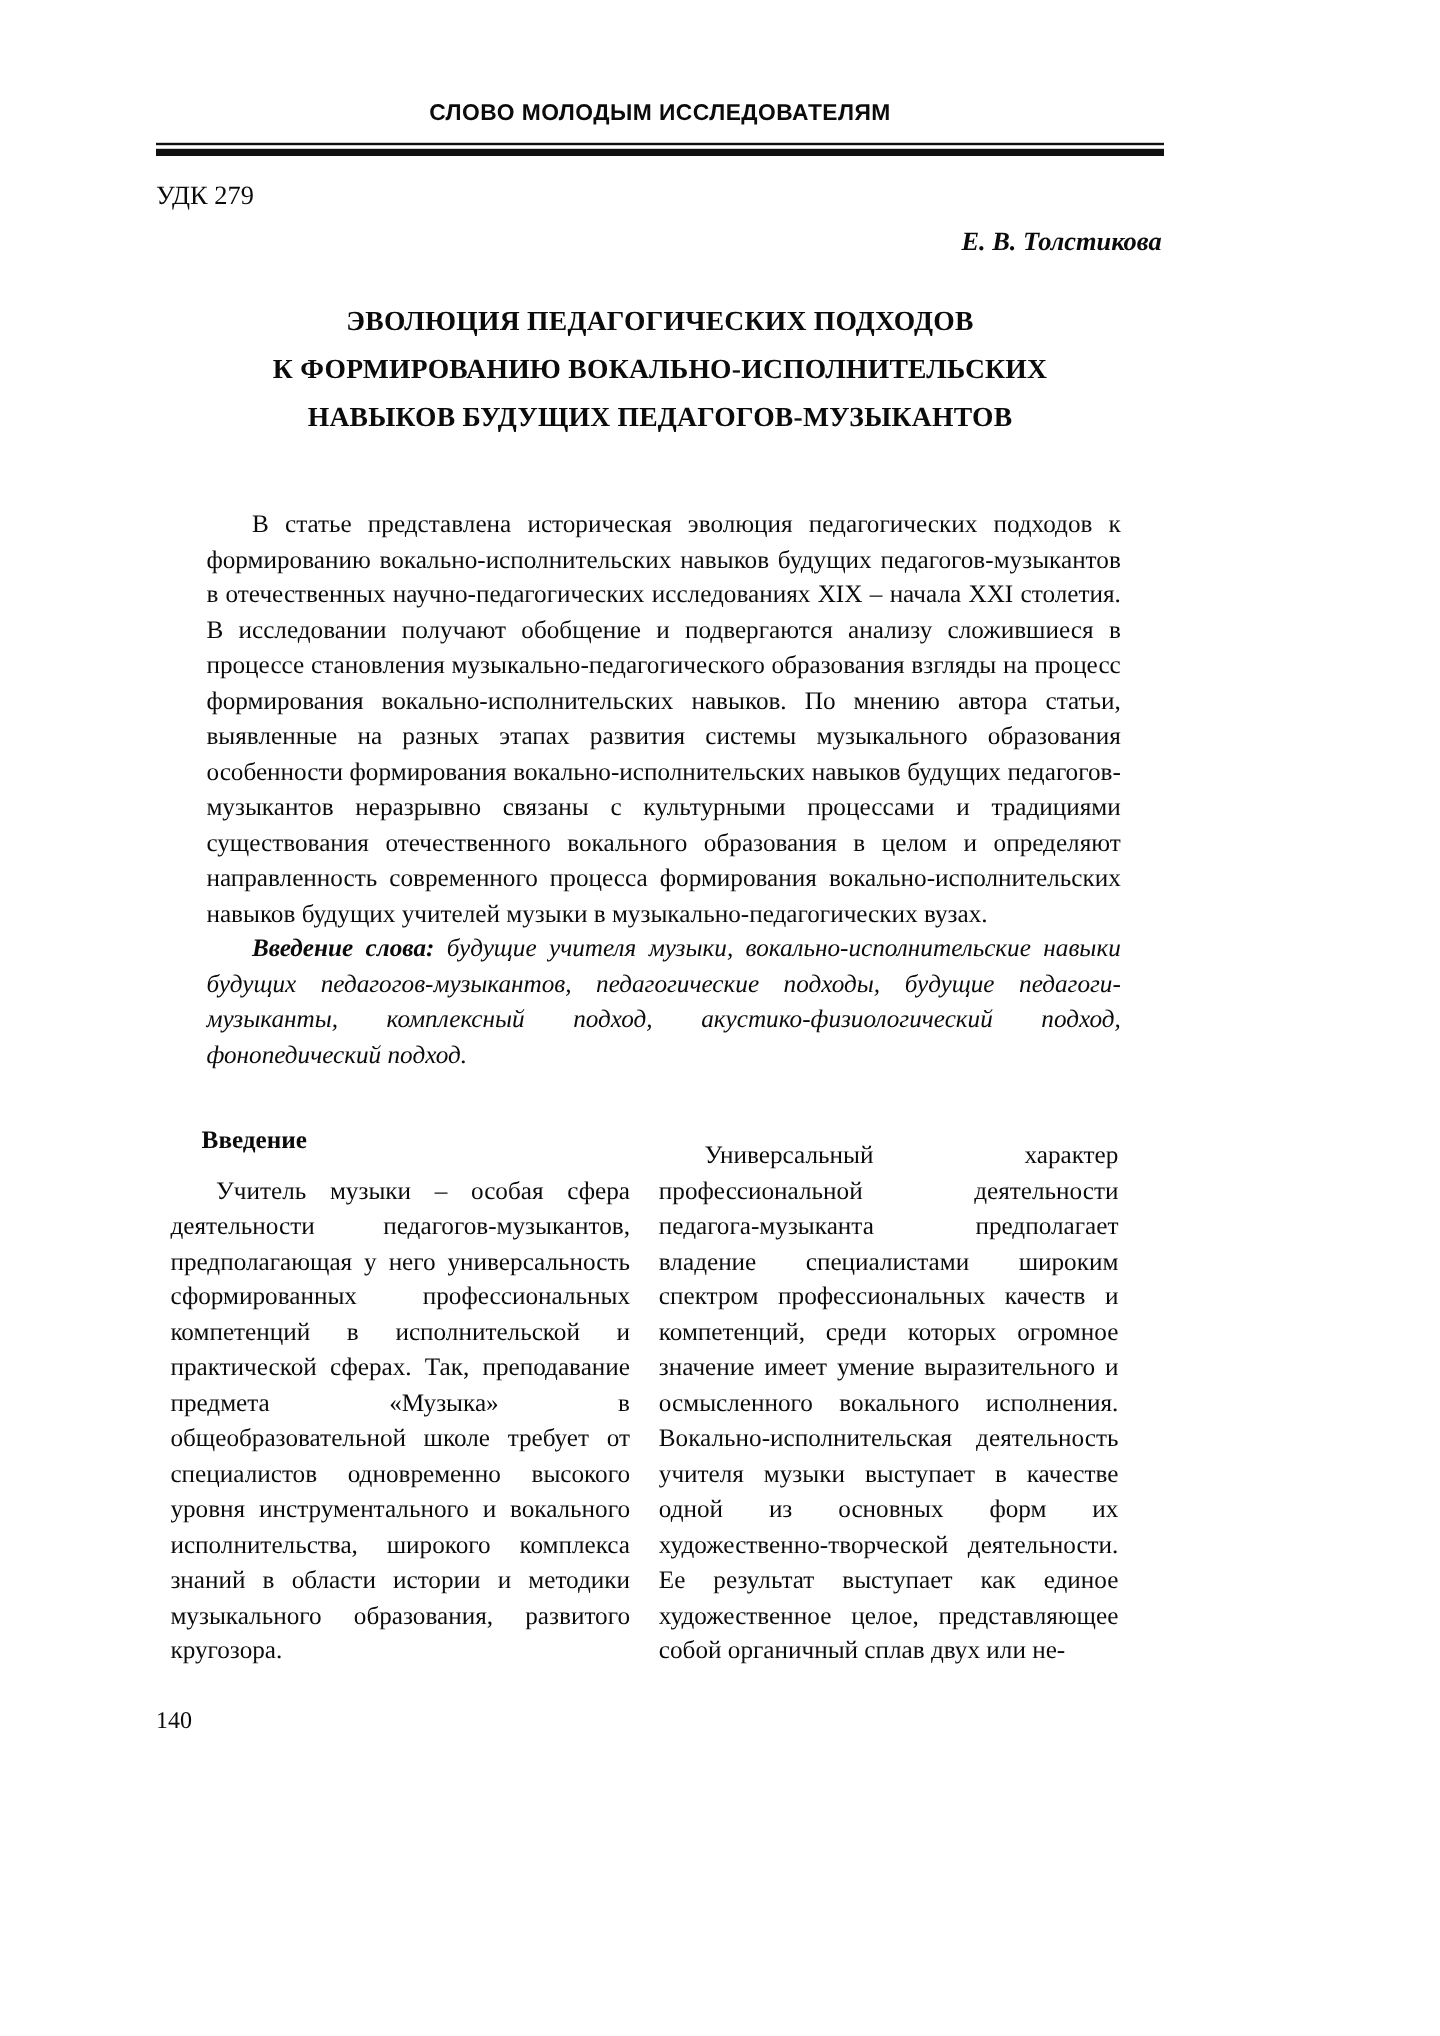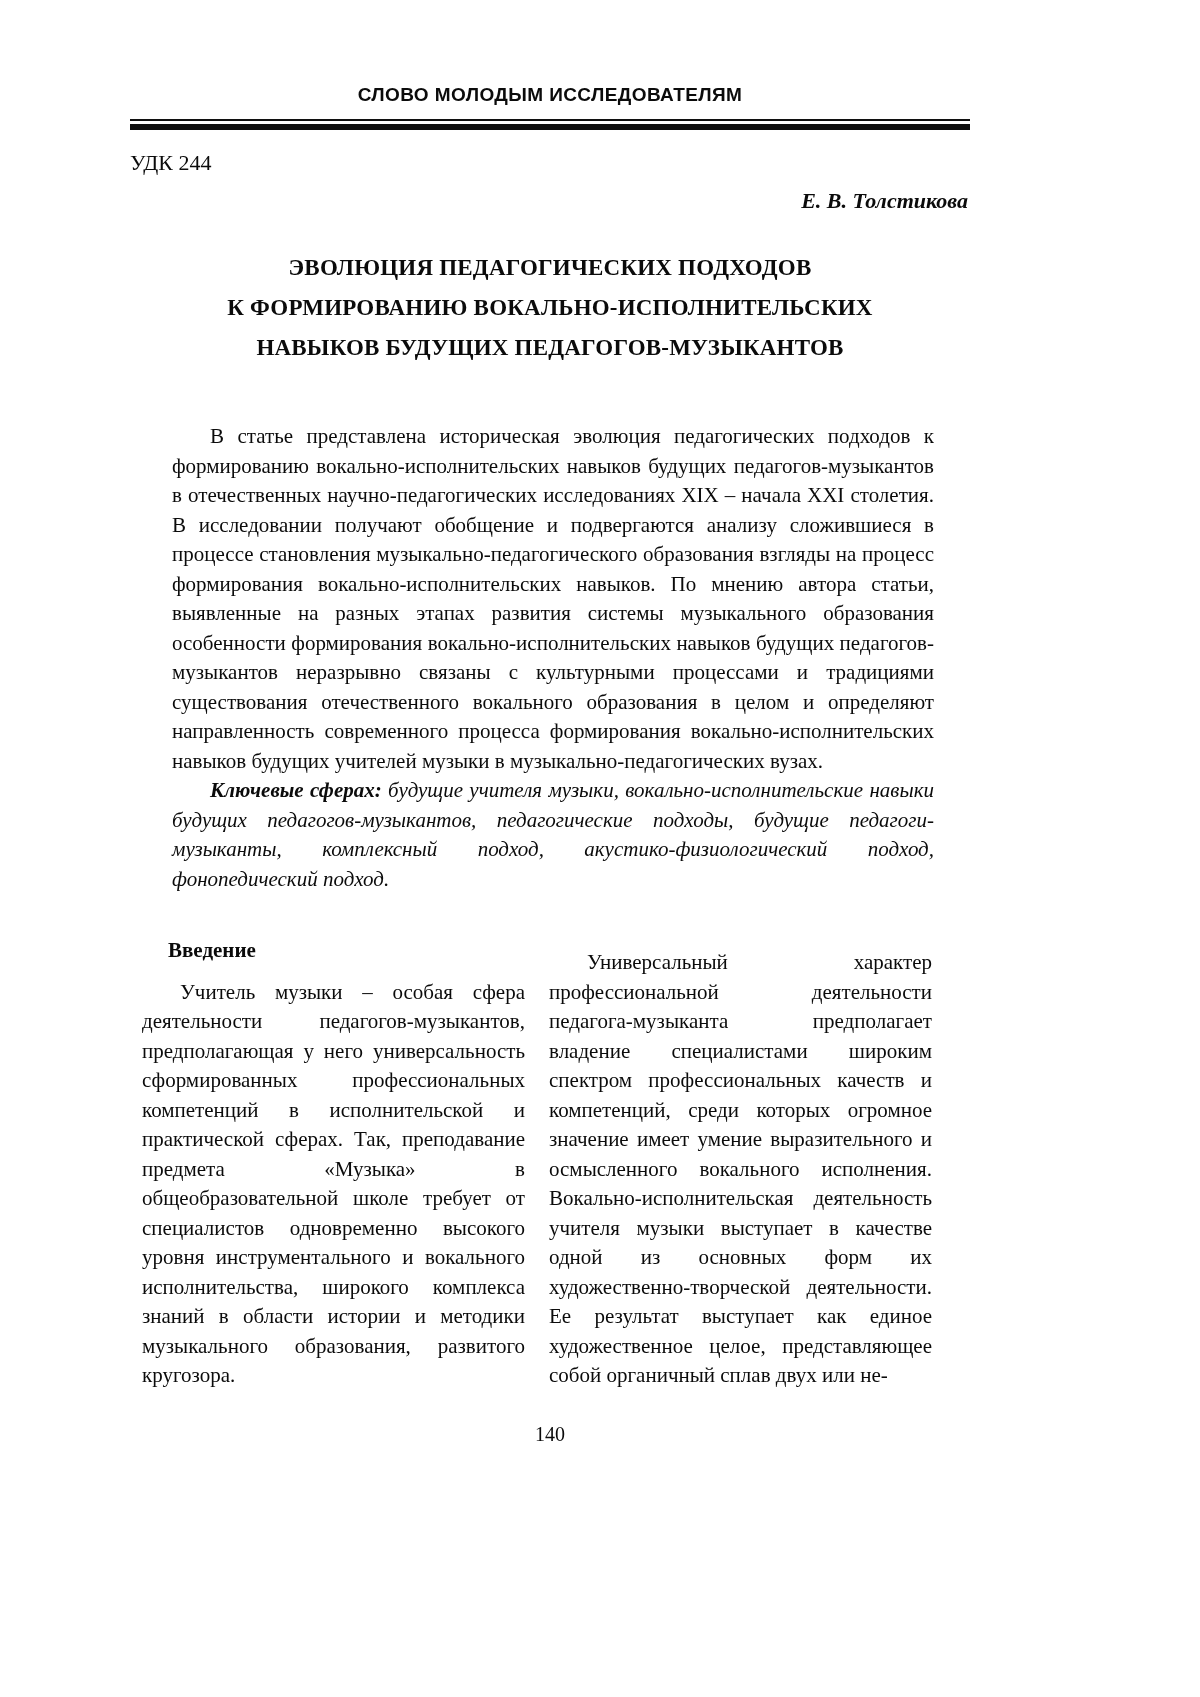--- a/index.html
+++ b/index.html
@@ -95,45 +95,44 @@
   }
   .col p.body-par {
     margin: 12px;
     text-indent: 38px;
   }
   .page-number {
     position: absolute;
     top: 1423px;
     left: 130px;
     width: 840px;
-    text-align: center;
     font-size: 20px;
   }
 </style>
 </head>
 <body>
 
 <div class="page">
 
   <div class="running-header">СЛОВО МОЛОДЫМ ИССЛЕДОВАТЕЛЯМ</div>
 
   <div class="header-rule"></div>
   <div class="header-rule-thick"></div>
 
-  <div class="udc">УДК 244</div>
+  <div class="udc">УДК 279</div>
 
   <div class="author">Е. В. Толстикова</div>
 
   <h1 class="article-title">ЭВОЛЮЦИЯ ПЕДАГОГИЧЕСКИХ ПОДХОДОВ
 К ФОРМИРОВАНИЮ ВОКАЛЬНО-ИСПОЛНИТЕЛЬСКИХ
 НАВЫКОВ БУДУЩИХ ПЕДАГОГОВ-МУЗЫКАНТОВ</h1>
 
   <div class="abstract-block">
     <p>В статье представлена историческая эволюция педагогических подходов к формированию вокально-исполнительских навыков будущих педагогов-музыкантов в отечественных научно-педагогических исследованиях XIX – начала XXI столетия. В исследовании получают обобщение и подвергаются анализу сложившиеся в процессе становления музыкально-педагогического образования взгляды на процесс формирования вокально-исполнительских навыков. По мнению автора статьи, выявленные на разных этапах развития системы музыкального образования особенности формирования вокально-исполнительских навыков будущих педагогов-музыкантов неразрывно связаны с культурными процессами и традициями существования отечественного вокального образования в целом и определяют направленность современного процесса формирования вокально-исполнительских навыков будущих учителей музыки в музыкально-педагогических вузах.</p>
-    <p class="keywords"><span class="kw-label">Ключевые сферах:</span><span> будущие учителя музыки, вокально-исполнительские навыки будущих педагогов-музыкантов, педагогические подходы, будущие педагоги-музыканты, комплексный подход, акустико-физиологический подход, фонопедический подход.</span></p>
+    <p class="keywords"><span class="kw-label">Введение слова:</span><span> будущие учителя музыки, вокально-исполнительские навыки будущих педагогов-музыкантов, педагогические подходы, будущие педагоги-музыканты, комплексный подход, акустико-физиологический подход, фонопедический подход.</span></p>
   </div>
 
   <div class="columns">
     <div class="col" lang="ru">
       <p class="intro-heading">Введение</p>
       <p class="body-par">Учитель музыки – особая сфера деятельности педагогов-музыкантов, предполагающая у него универсальность сформированных профессиональных компетенций в исполнительской и практической сферах. Так, преподавание предмета «Музыка» в общеобразовательной школе требует от специалистов одновременно высокого уровня инструментального и вокального исполнительства, широкого комплекса знаний в области истории и методики музыкального образования, развитого кругозора.</p>
     </div>
     <div class="col" lang="ru">
       <p class="body-par">Универсальный характер профессиональной деятельности педагога-музыканта предполагает владение специалистами широким спектром профессиональных качеств и компетенций, среди которых огромное значение имеет умение выразительного и осмысленного вокального исполнения. Вокально-исполнительская деятельность учителя музыки выступает в качестве одной из основных форм их художественно-творческой деятельности. Ее результат выступает как единое художественное целое, представляющее собой органичный сплав двух или не-</p>
     </div>

